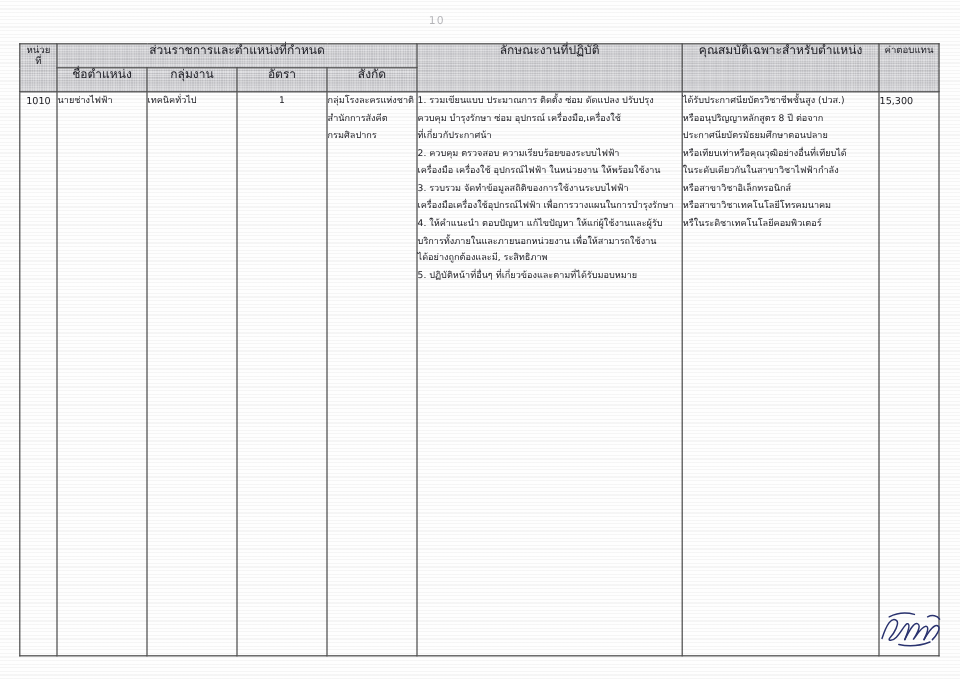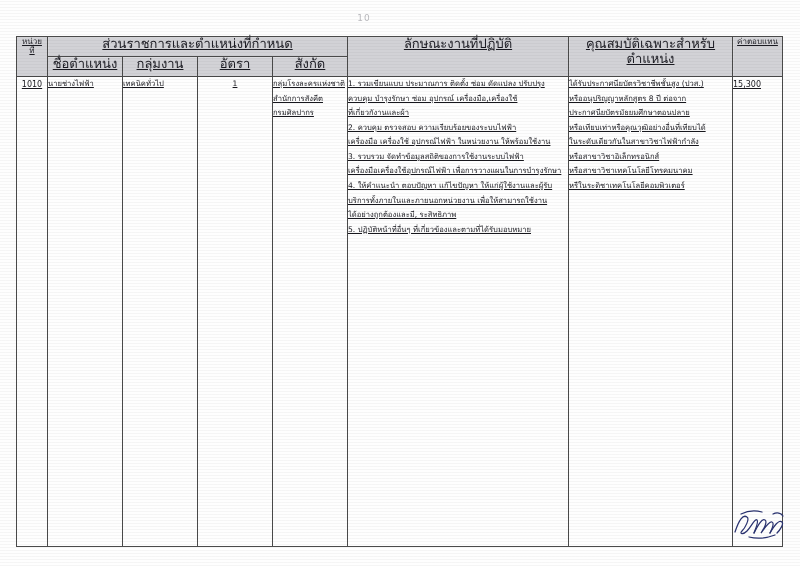--- a/index.html
+++ b/index.html
@@ -41,28 +41,27 @@
     width: 767px;
     height: 492px;
     border-collapse: collapse;
     table-layout: fixed;
   }
   #doc-table td, #doc-table th {
     border: 1px solid #4a4a4a;
     padding: 0;
     vertical-align: top;
     font-weight: normal;
-    text-decoration: underline;
   }
 
   thead th {
     background: #d2d2d6;
     text-align: center;
     vertical-align: middle;
-    font-size: 13px;
+    font-size: 10px;
     color: #1b1b22;
     height: 19px;
     line-height: 1.15;
     padding: 1px 2px;
     background-image:
       repeating-linear-gradient(0deg, rgba(255,255,255,.22) 0 1px, rgba(0,0,0,.045) 1px 2px),
       repeating-linear-gradient(90deg, rgba(255,255,255,.18) 0 1px, rgba(0,0,0,.04) 1px 2px);
   }
 
   tbody td {
@@ -138,21 +137,21 @@
         <td class="c-group">เทคนิคทั่วไป</td>
         <td class="c-rate">1</td>
         <td class="c-affil">
           <span class="line">กลุ่มโรงละครแห่งชาติ</span>
           <span class="line">สำนักการสังคีต</span>
           <span class="line">กรมศิลปากร</span>
         </td>
         <td class="c-duty">
           <span class="line">1. รวมเขียนแบบ ประมาณการ ติดตั้ง ซ่อม ดัดแปลง ปรับปรุง</span>
           <span class="line">ควบคุม บำรุงรักษา ซ่อม อุปกรณ์ เครื่องมือ,เครื่องใช้</span>
-          <span class="line">ที่เกี่ยวกังานและผ้า</span>
+          <span class="line">ที่เกี่ยวกัประกาศน้า</span>
           <span class="line">2. ควบคุม ตรวจสอบ ความเรียบร้อยของระบบไฟฟ้า</span>
           <span class="line">เครื่องมือ เครื่องใช้ อุปกรณ์ไฟฟ้า ในหน่วยงาน ให้พร้อมใช้งาน</span>
           <span class="line">3. รวบรวม จัดทำข้อมูลสถิติของการใช้งานระบบไฟฟ้า</span>
           <span class="line">เครื่องมือเครื่องใช้อุปกรณ์ไฟฟ้า เพื่อการวางแผนในการบำรุงรักษา</span>
           <span class="line">4. ให้คำแนะนำ ตอบปัญหา แก้ไขปัญหา ให้แก่ผู้ใช้งานและผู้รับ</span>
           <span class="line">บริการทั้งภายในและภายนอกหน่วยงาน เพื่อให้สามารถใช้งาน</span>
           <span class="line">ได้อย่างถูกต้องและมี, ระสิทธิภาพ</span>
           <span class="line">5. ปฏิบัติหน้าที่อื่นๆ ที่เกี่ยวข้องและตามที่ได้รับมอบหมาย</span>
         </td>
         <td class="c-qual">

